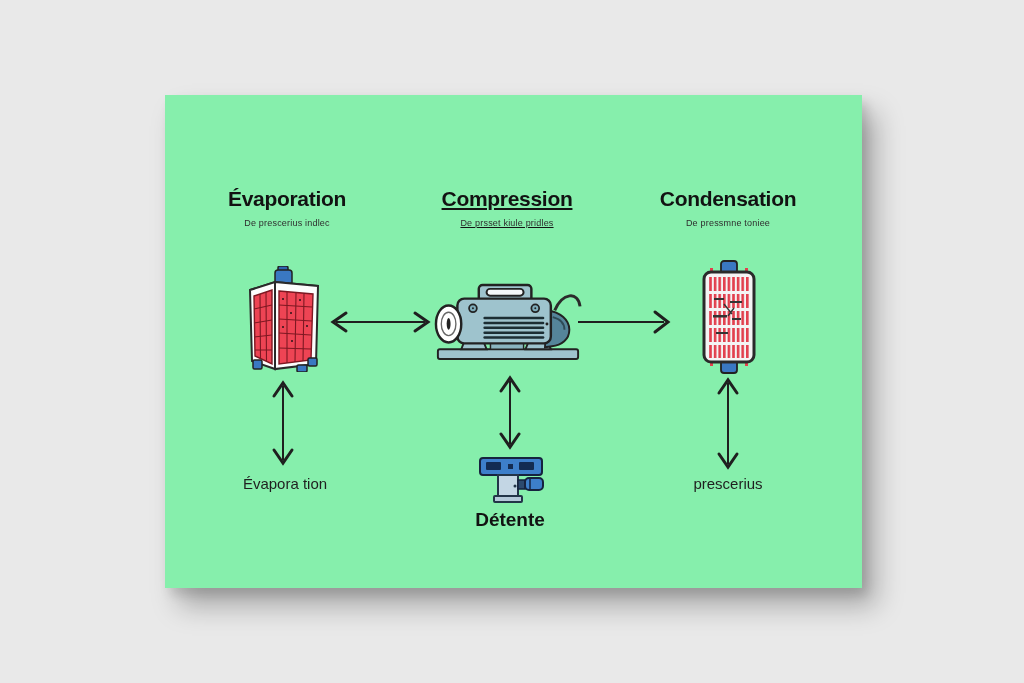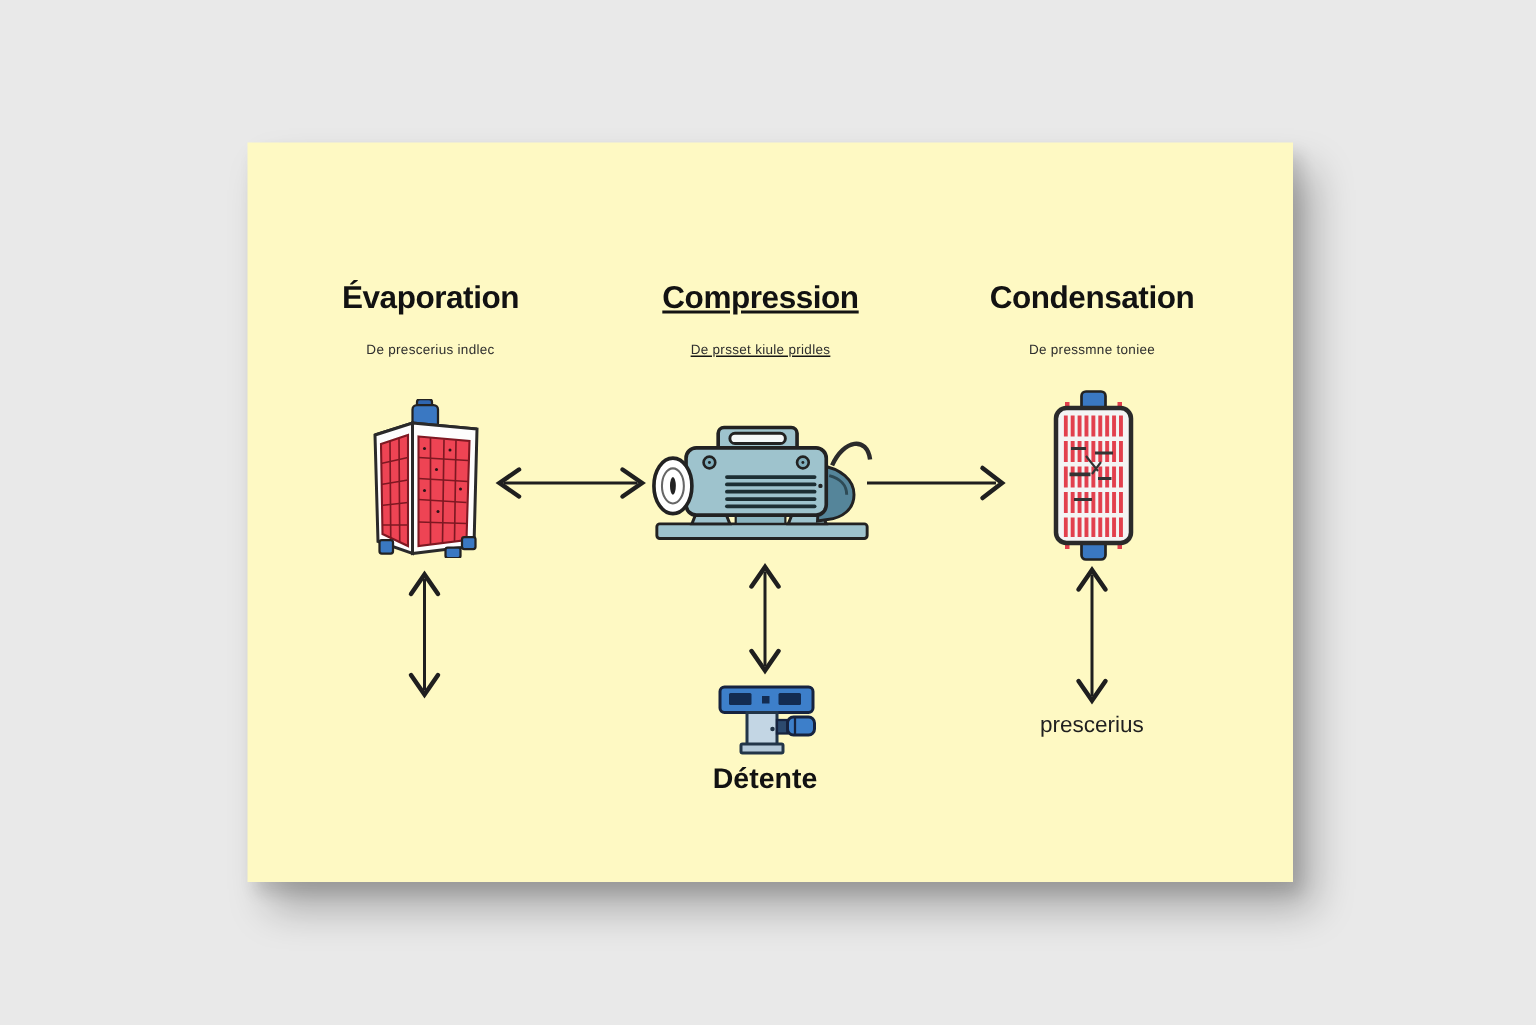--- a/index.html
+++ b/index.html
@@ -15,37 +15,37 @@
     position: absolute;
     left: 0; top: 0;
     width: 1024px; height: 683px;
   }
   .card {
     position: absolute;
     left: 165px;
     top: 95px;
     width: 697px;
     height: 493px;
-    background: #fef9c3;
+    background: #86efac;
     box-shadow: 14px 18px 26px rgba(0,0,0,0.28), 5px 7px 10px rgba(0,0,0,0.12);
   }
   .stage-header {
     position: absolute;
     width: 260px;
     text-align: center;
     color: #141414;
   }
   .stage-title {
     font-size: 21px;
     font-weight: bold;
     letter-spacing: -0.3px;
     color: #121212;
   }
   .stage-subtitle {
-    margin-top: 17px;
+    margin-top: 7px;
     font-size: 9px;
     letter-spacing: 0.2px;
     color: #2e2e2e;
   }
   .bottom-label {
     position: absolute;
     width: 260px;
     text-align: center;
     font-size: 15px;
     color: #1f1f1f;
@@ -210,17 +210,18 @@
         </g>
 
         <g>
           <line x1="563" y1="288" x2="563" y2="369" stroke-width="2"></line>
           <path d="M554,298 L563,285 L572,298" stroke-width="3" stroke-linecap="round"></path>
           <path d="M554,359 L563,372 L572,359" stroke-width="3" stroke-linecap="round"></path>
         </g>
       </g>
     </svg>
 
+    <div class="bottom-label" style="left:-10px; top:380px;">Évapora tion</div>
     <div class="bottom-label bold" style="left:215px; top:414px;">Détente</div>
     <div class="bottom-label" style="left:433px; top:380px;">prescerius</div>
 
   </div>
 </div>
 
 </body></html>

